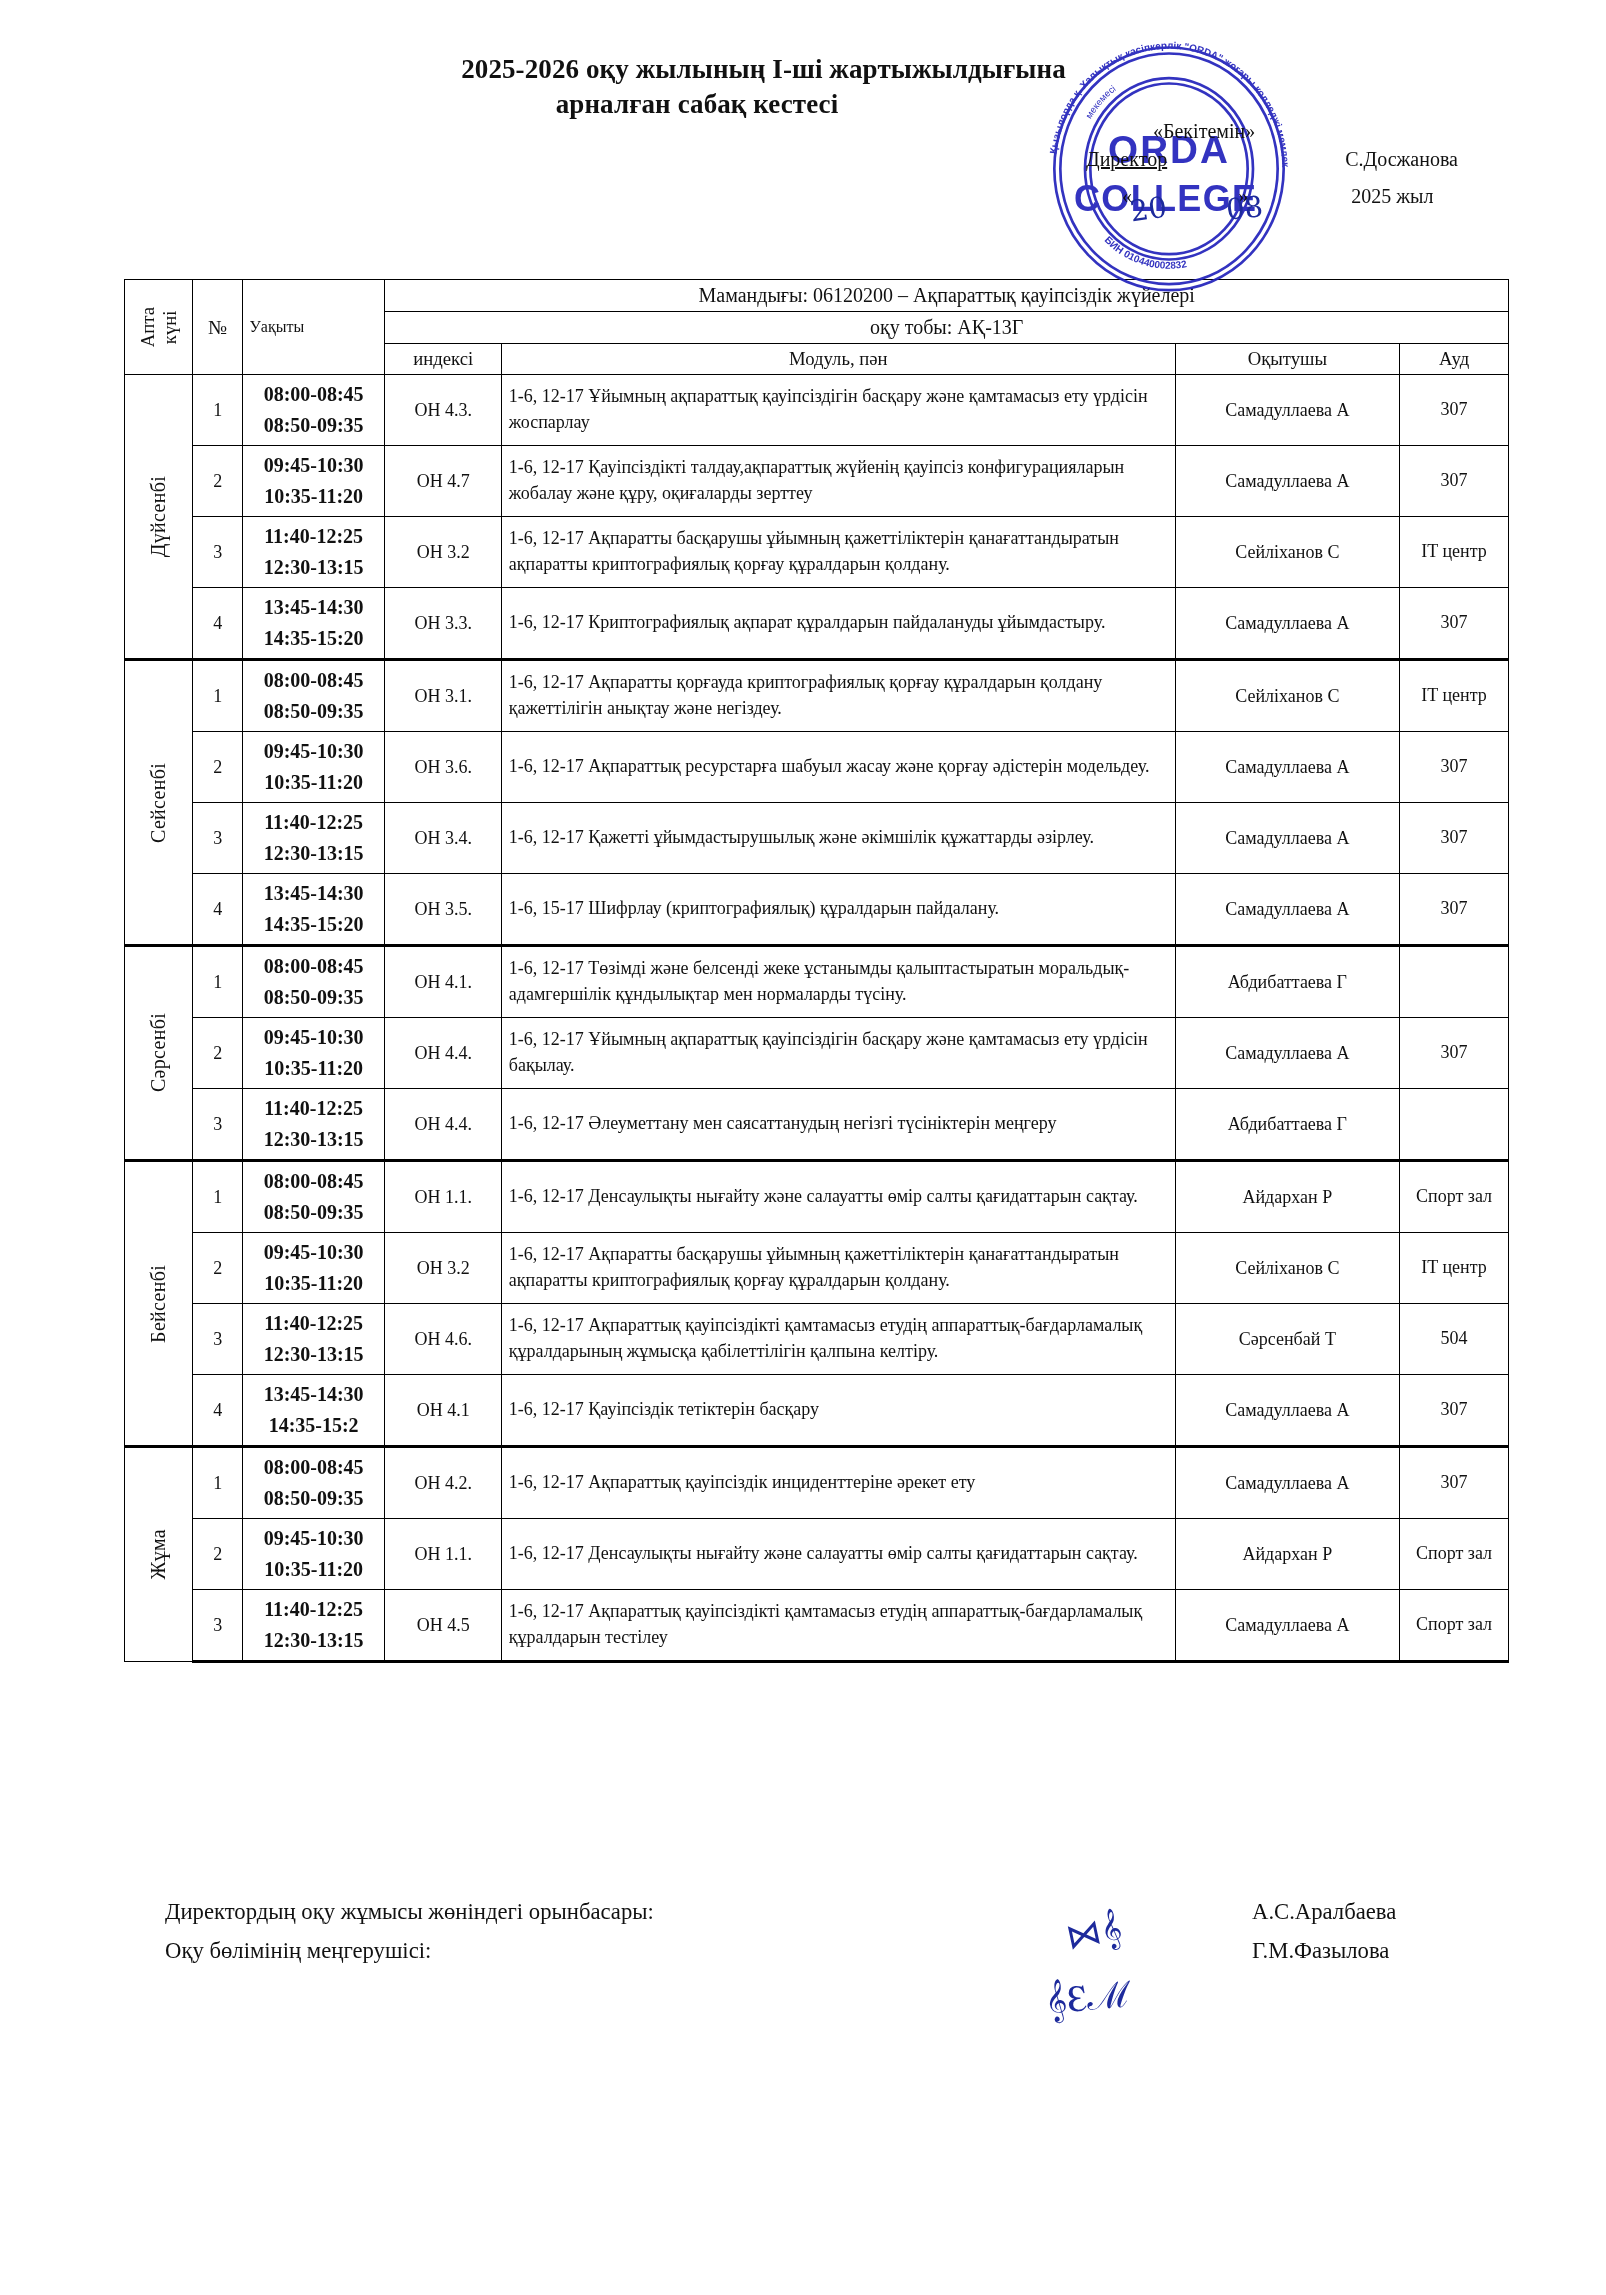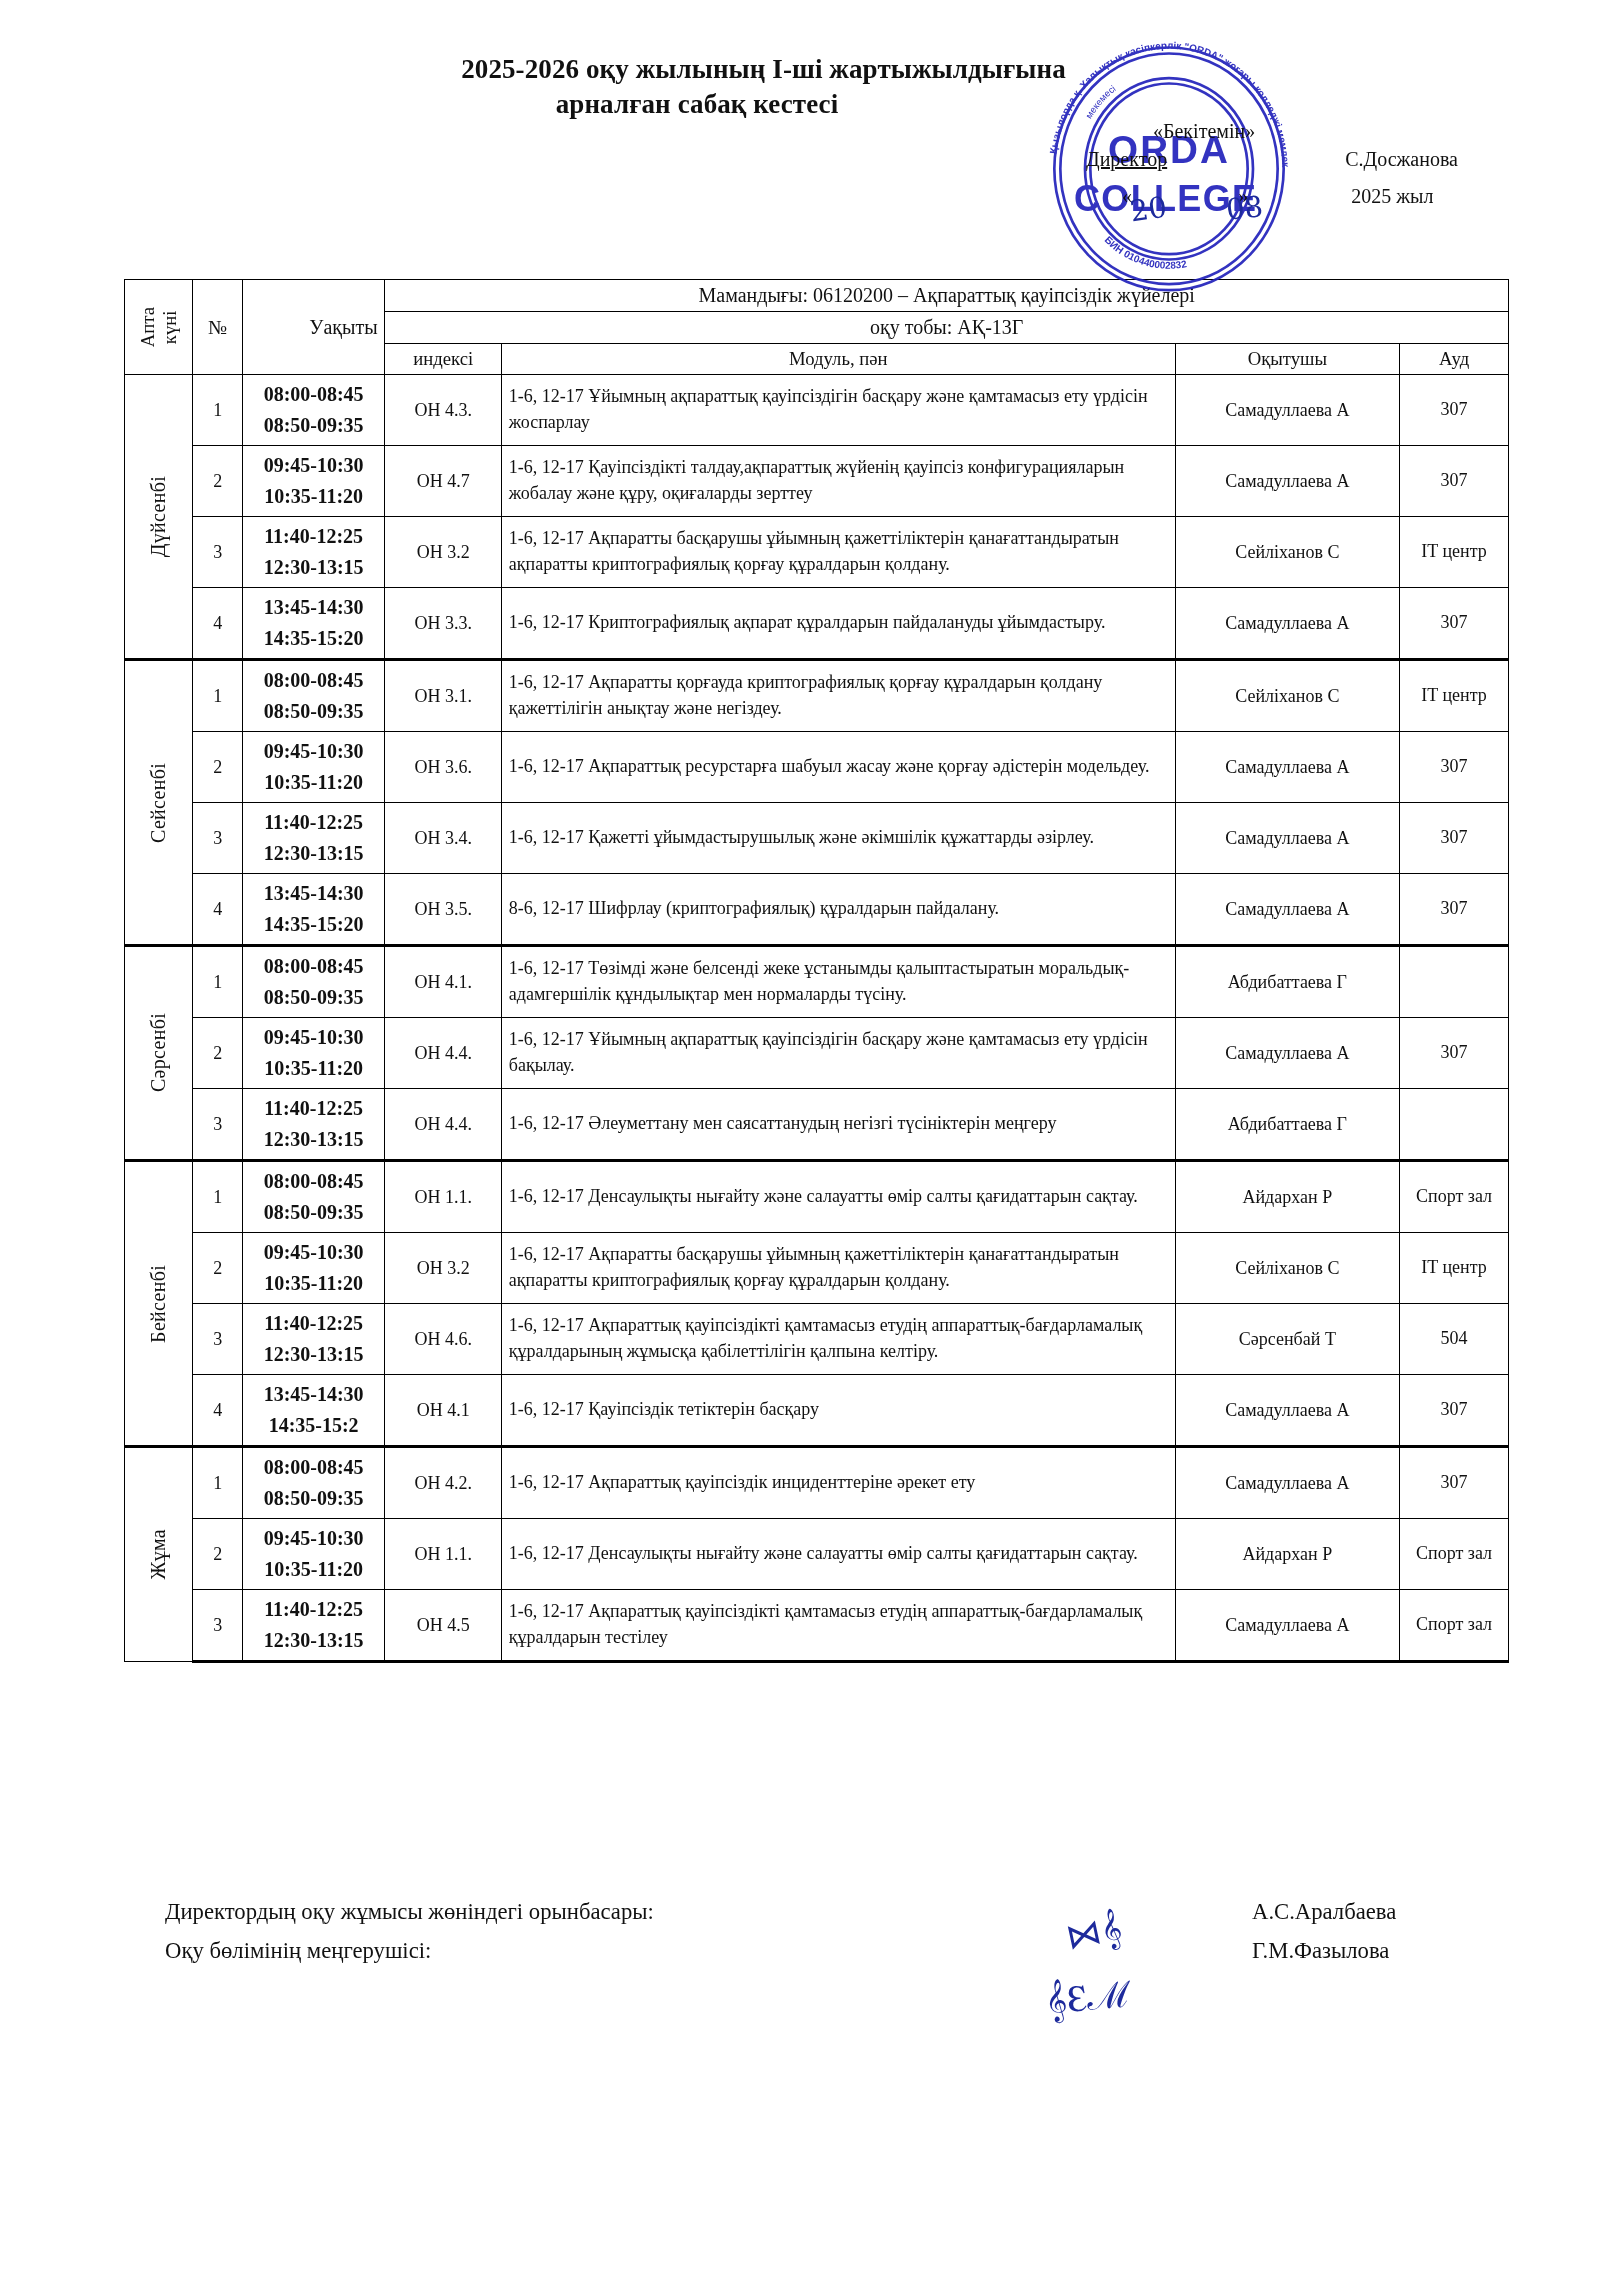--- a/index.html
+++ b/index.html
@@ -247,21 +247,21 @@
     <thead>
       <tr>
         <td rowspan="3" class="cell-head-week">
           <div class="vert-head">Апта
 күні</div>
         </td>
         <td rowspan="3">
           <div style="text-align:center;font-size:20px">№</div>
         </td>
         <td rowspan="3">
-          <div style="text-align:right;font-size:20px">Уақыты</div>
+          <div style="text-align:left;font-size:16px">Уақыты</div>
         </td>
         <td colspan="4" class="hdr-spec">Мамандығы: 06120200 – Ақпараттық қауіпсіздік жүйелері</td>
       </tr>
       <tr>
         <td colspan="4" class="hdr-group">оқу тобы: АҚ-13Г</td>
       </tr>
       <tr>
         <td class="hdr-sub">индексі</td>
         <td class="hdr-sub">Модуль, пән</td>
         <td class="hdr-sub">Оқытушы</td>
@@ -397,21 +397,21 @@
         <tr class="day-end">
           <td class="c-no">4</td>
           <td class="c-time">
             <div class="time-two">
               <span>13:45-14:30</span>
               <span>14:35-15:20</span>
             </div>
           </td>
           <td class="c-idx">ОН 3.5.</td>
           <td class="c-mod">
-            <div class="mod-text">8-6, 12-17 Шифрлау (криптографиялық) құралдарын пайдалану.</div>
+            <div class="mod-text">1-6, 15-17 Шифрлау (криптографиялық) құралдарын пайдалану.</div>
           </td>
           <td class="c-teach">Самадуллаева А</td>
           <td class="c-aud">
             <div class="aud-text">307</div>
           </td>
         </tr>
         <tr class="day-start">
           <td class="daycell" rowspan="3">
             <div class="vert-day">Сәрсенбі</div>
           </td>

